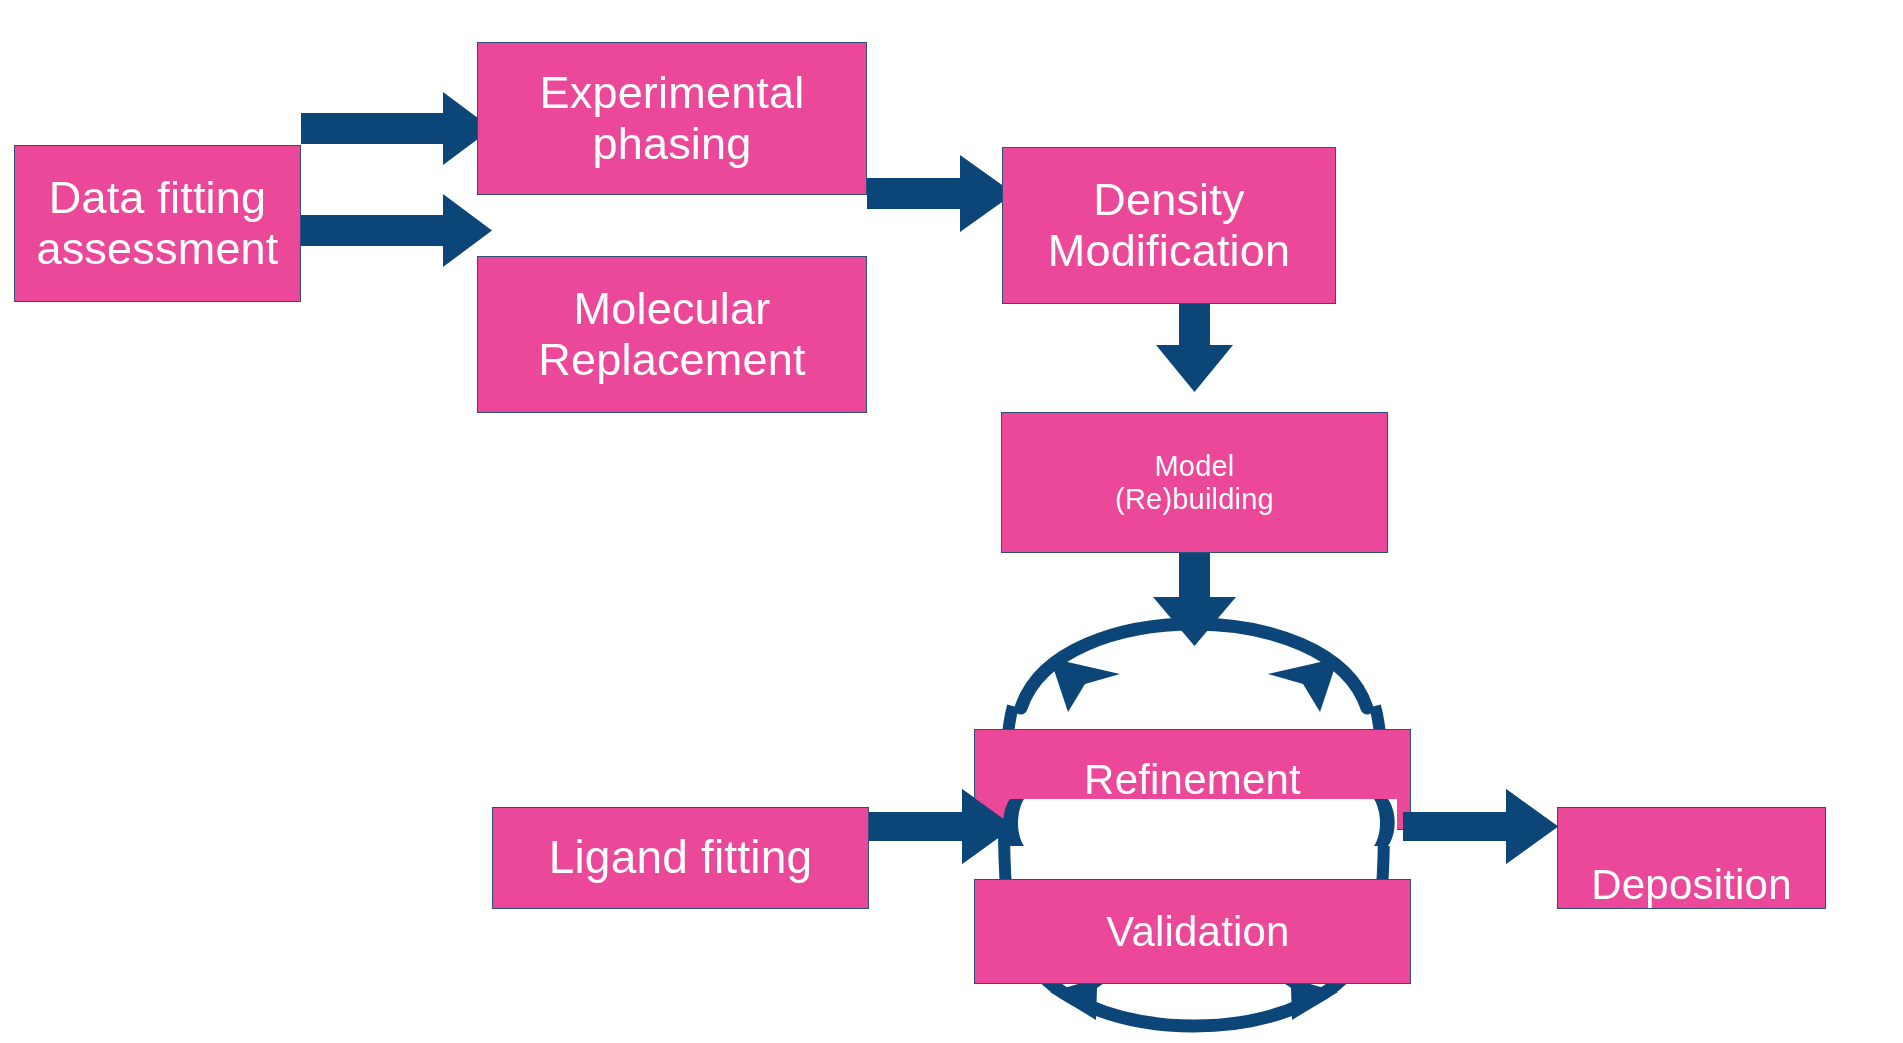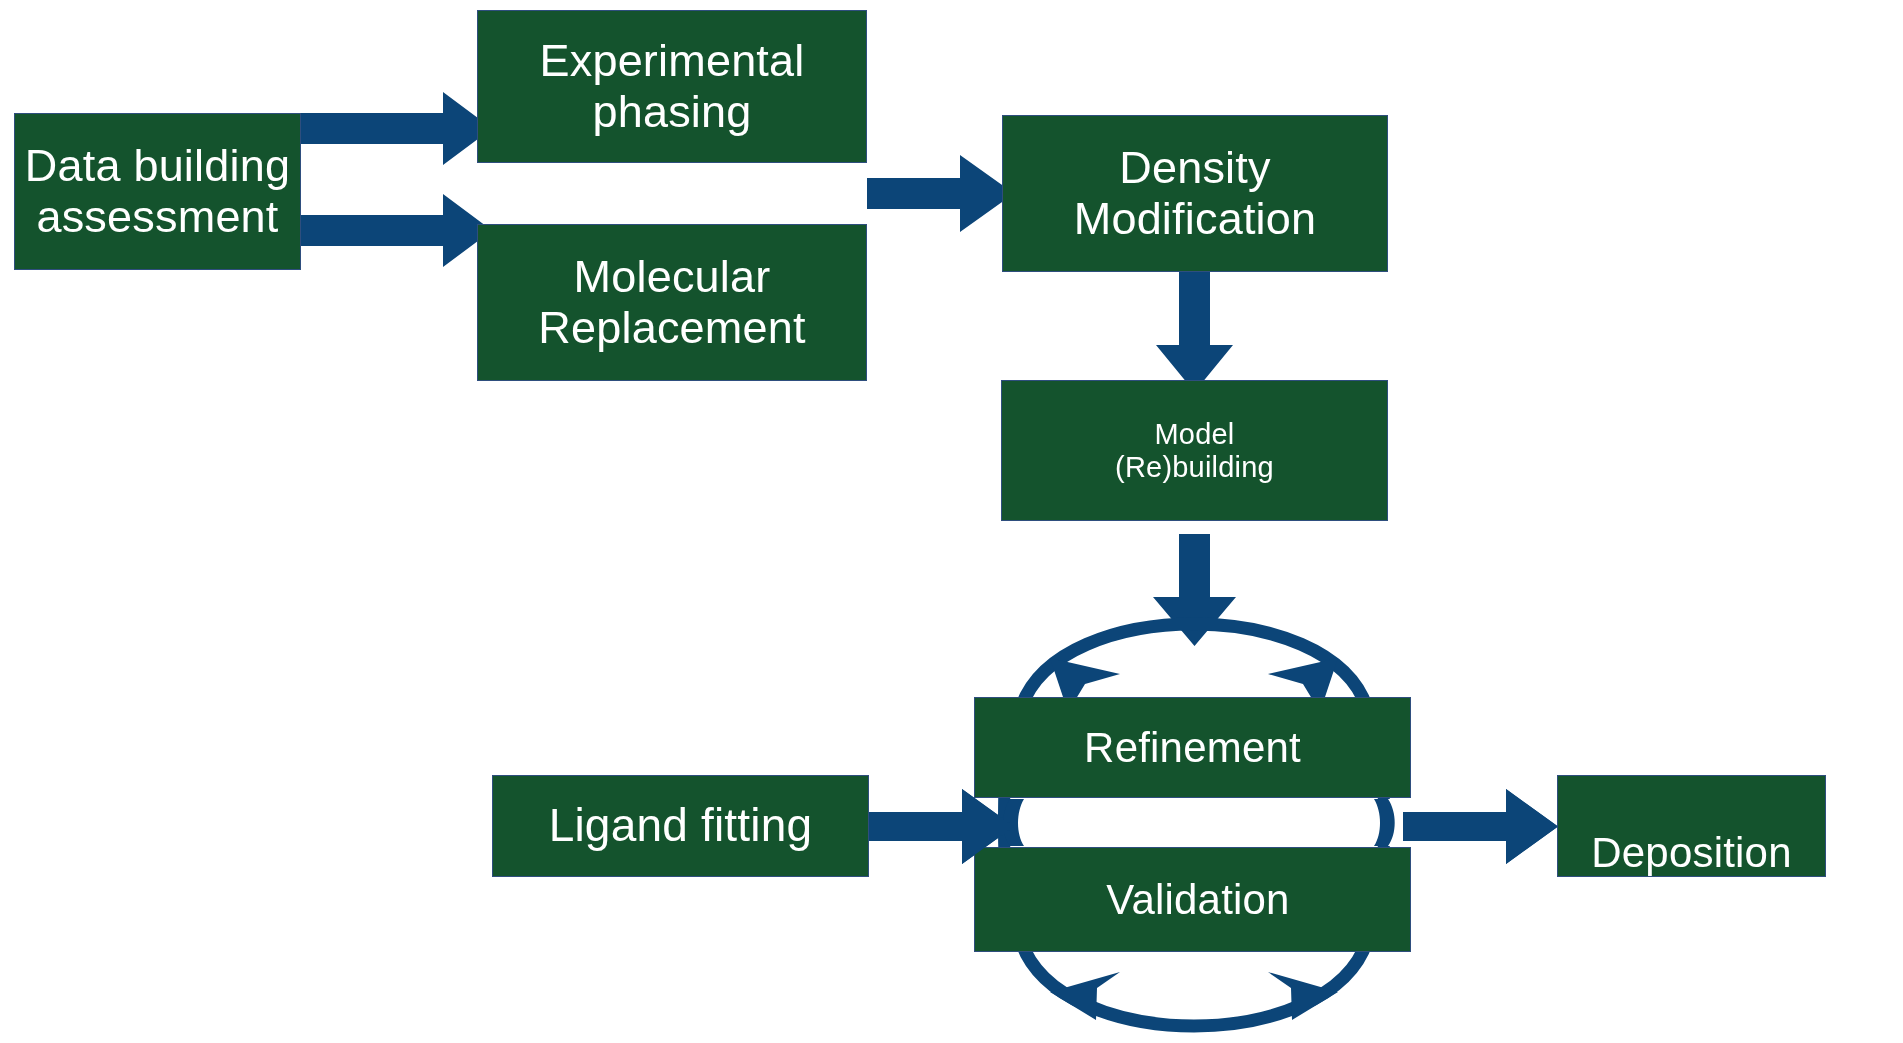--- a/index.html
+++ b/index.html
@@ -13,45 +13,46 @@
   #canvas {
     position: relative;
     width: 1903px;
     height: 1043px;
     background: #ffffff;
     overflow: hidden;
   }
   .node {
     position: absolute;
     box-sizing: border-box;
-    background: #14532d;
+    background: #ec4899;
     border: 1.5px solid #2E4E7E;
     color: #ffffff;
     display: flex;
     align-items: center;
     justify-content: center;
     text-align: center;
     line-height: 1.12;
     letter-spacing: 0.2px;
     font-weight: 400;
     z-index: 3;
     white-space: pre-line;
+    margin-top: 32px;
   }
   .node-label {
     display: block;
     width: 100%;
     padding: 0 6px;
     box-sizing: border-box;
   }
 
   
   #node-data-quality      { left: 14px;   top: 113px; width: 287px;  height: 157px; font-size: 45px; }
   #node-exp-phasing       { left: 477px;  top: 10px;  width: 390px;  height: 153px; font-size: 45px; }
   #node-mol-replacement   { left: 477px;  top: 224px; width: 390px;  height: 157px; font-size: 45px; }
-  #node-density-mod       { left: 1002px; top: 115px; width: 386px;  height: 157px; font-size: 45px; }
+  #node-density-mod       { left: 1002px; top: 115px; width: 334px;  height: 157px; font-size: 45px; }
   #node-model-rebuilding  { left: 1001px; top: 380px; width: 387px;  height: 141px; font-size: 29px; }
   #node-refinement        { left: 974px;  top: 697px; width: 437px;  height: 101px; font-size: 42px; }
   #node-validation        { left: 974px;  top: 847px; width: 437px;  height: 105px; font-size: 42px; padding-left: 11px; }
   #node-ligand-fitting    { left: 492px;  top: 775px; width: 377px;  height: 102px; font-size: 46px; }
   #node-deposition        { left: 1557px; top: 775px; width: 269px;  height: 102px; font-size: 42px; align-items: flex-end; }
 
   .edge-layer {
     position: absolute;
     left: 0; top: 0;
     width: 1903px;
@@ -115,21 +116,21 @@
       <path d="M 1338,992 L 1292,1020 L 1291,988 L 1268,972 Z" fill="#0C4578"></path>
     </g>
 
     <g>
       <path d="M 1013,706 C 1002,746 1000,880 1013,942" fill="none" stroke="#0C4578" stroke-width="12"></path>
       <path d="M 1375,706 C 1386,746 1388,880 1375,942" fill="none" stroke="#0C4578" stroke-width="12"></path>
     </g>
   </svg>
 
   <div class="node" id="node-data-quality">
-    <span class="node-label">Data building
+    <span class="node-label">Data fitting
 assessment</span>
   </div>
 
   <div class="node" id="node-exp-phasing">
     <span class="node-label">Experimental
 phasing</span>
   </div>
 
   <div class="node" id="node-mol-replacement">
     <span class="node-label">Molecular

